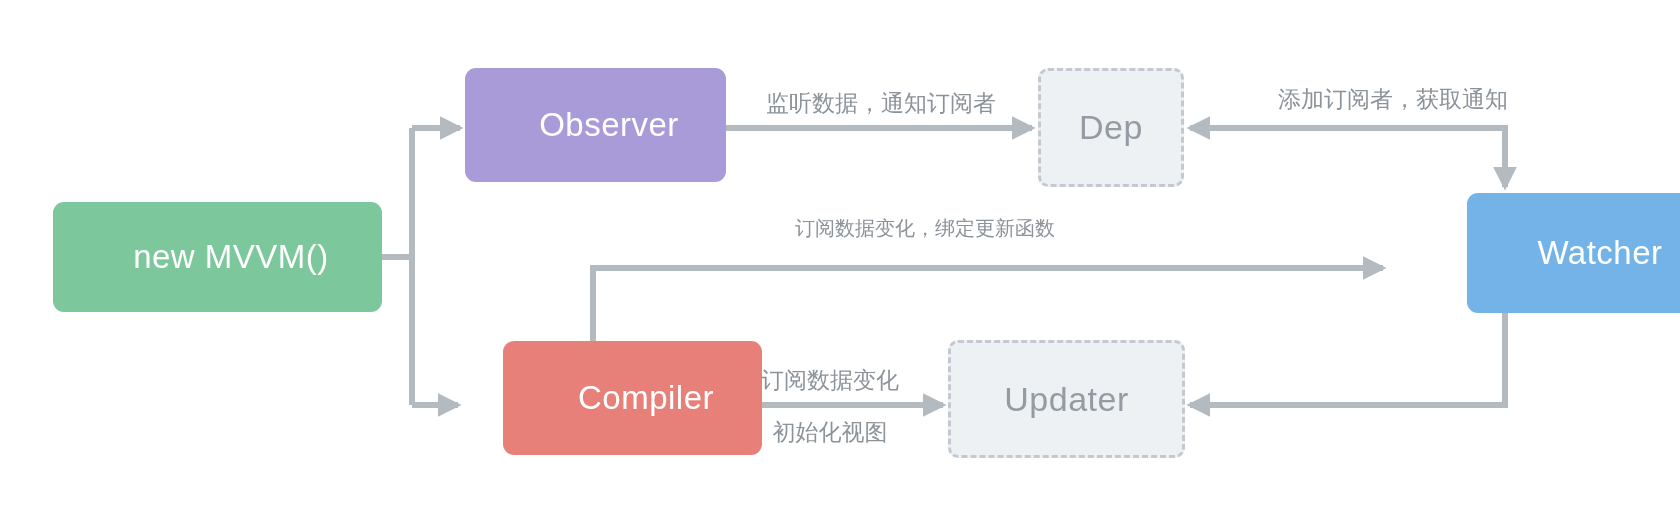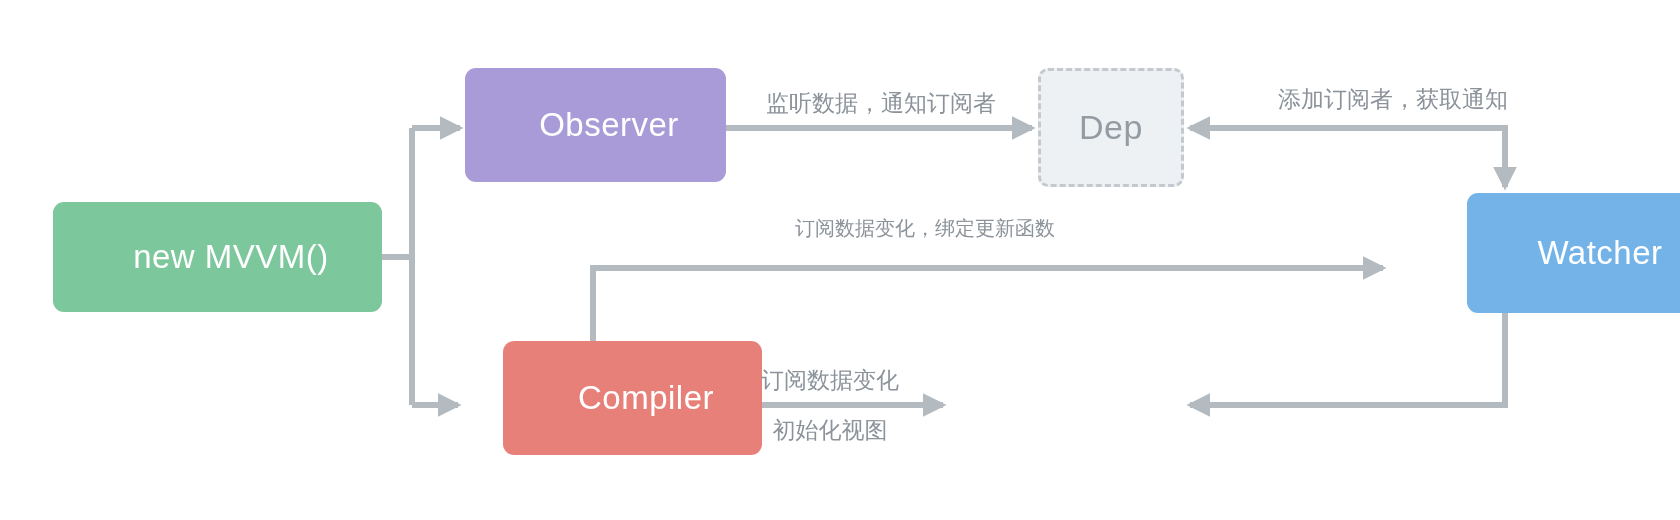--- a/index.html
+++ b/index.html
@@ -60,21 +60,21 @@
     color: var(--c-edge-label, #8b9299);
     font-size: 23px;
     text-align: center;
     white-space: nowrap;
     line-height: 30px;
   }
   #label-observer-dep    { left: 721px;  top: 88px;  width: 320px; }
   #label-watcher-dep     { left: 1188px; top: 84px;  width: 320px; text-align: right; }
   #label-compiler-watcher{ left: 725px;  top: 213px; width: 400px; font-size: 20px; }
   #label-parse-template  { left: 717px;  top: 365px; width: 226px; }
-  #label-init-view       { left: 717px;  top: 417px; width: 226px; font-family: Liberation Mono, monospace; }
+  #label-init-view       { left: 717px;  top: 417px; width: 226px; }
   #label-watcher-updater { left: 1183px; top: 363px; width: 330px; }
 </style>
 </head>
 <body>
 
 <div class="canvas">
 
   <svg class="wires" viewBox="0 0 1680 520" xmlns="http://www.w3.org/2000/svg">
     <defs>
       <marker id="ah" viewBox="0 0 10 10" refX="8.5" refY="5" markerWidth="4" markerHeight="4" orient="auto">
@@ -97,19 +97,20 @@
     <path class="wire" d="M722,405 L943,405" marker-end="url(#ah)"></path>
 
     <path class="wire" d="M1505,313 L1505,405 L1190,405" marker-end="url(#ah)"></path>
   </svg>
 
   <div class="node solid" id="node-mvvm">new MVVM()</div>
   <div class="node solid" id="node-observer">Observer</div>
   <div class="node dashed" id="node-dep">Dep</div>
   <div class="node solid" id="node-watcher">Watcher</div>
   <div class="node solid" id="node-compiler">Compiler</div>
+  <div class="node dashed" id="node-updater">Updater</div>
 
   <div class="edge-label" id="label-observer-dep">监听数据，通知订阅者</div>
   <div class="edge-label" id="label-watcher-dep">添加订阅者，获取通知</div>
   <div class="edge-label" id="label-compiler-watcher">订阅数据变化，绑定更新函数</div>
   <div class="edge-label" id="label-parse-template">订阅数据变化</div>
   <div class="edge-label" id="label-init-view">初始化视图</div>
 </div>
 
 </body></html>

